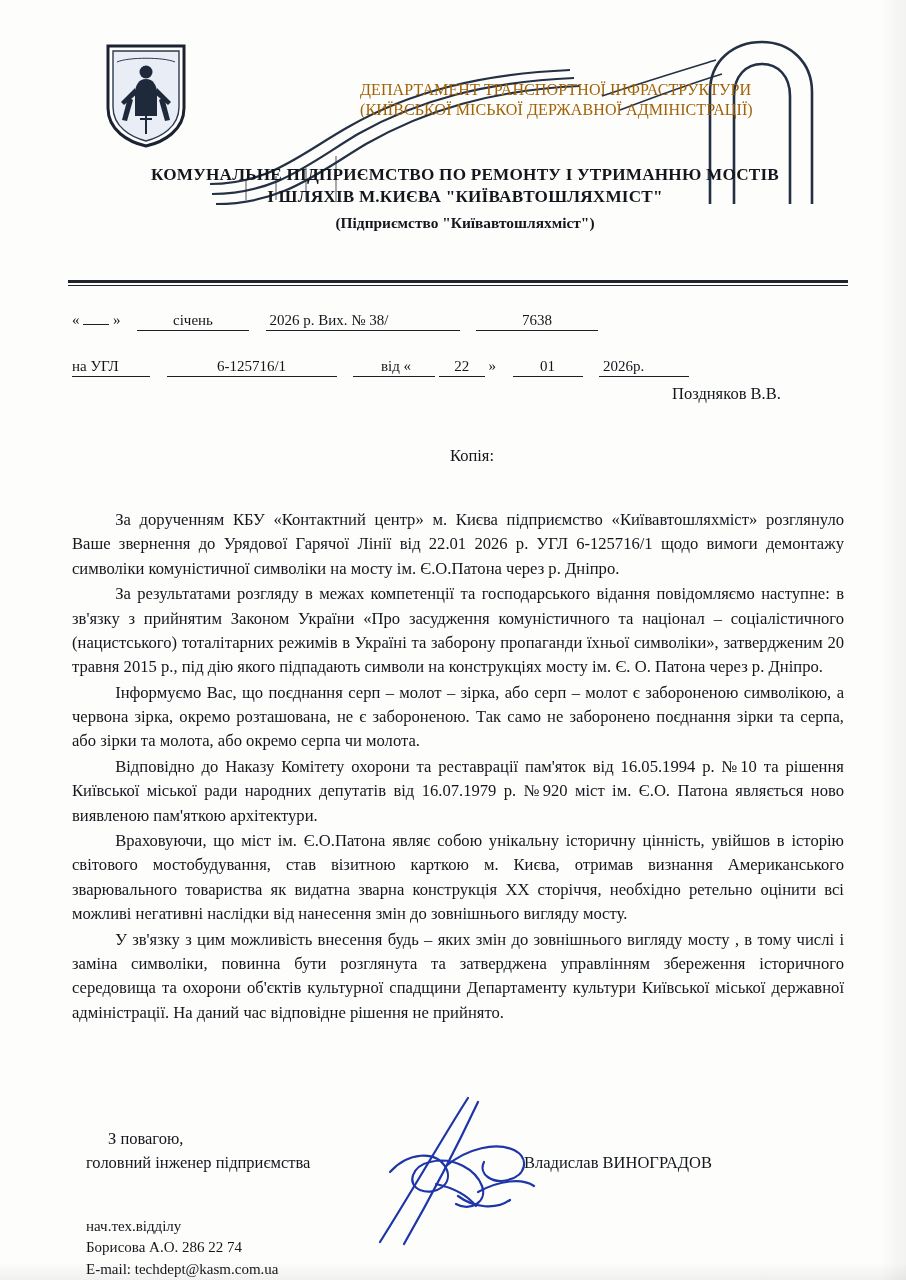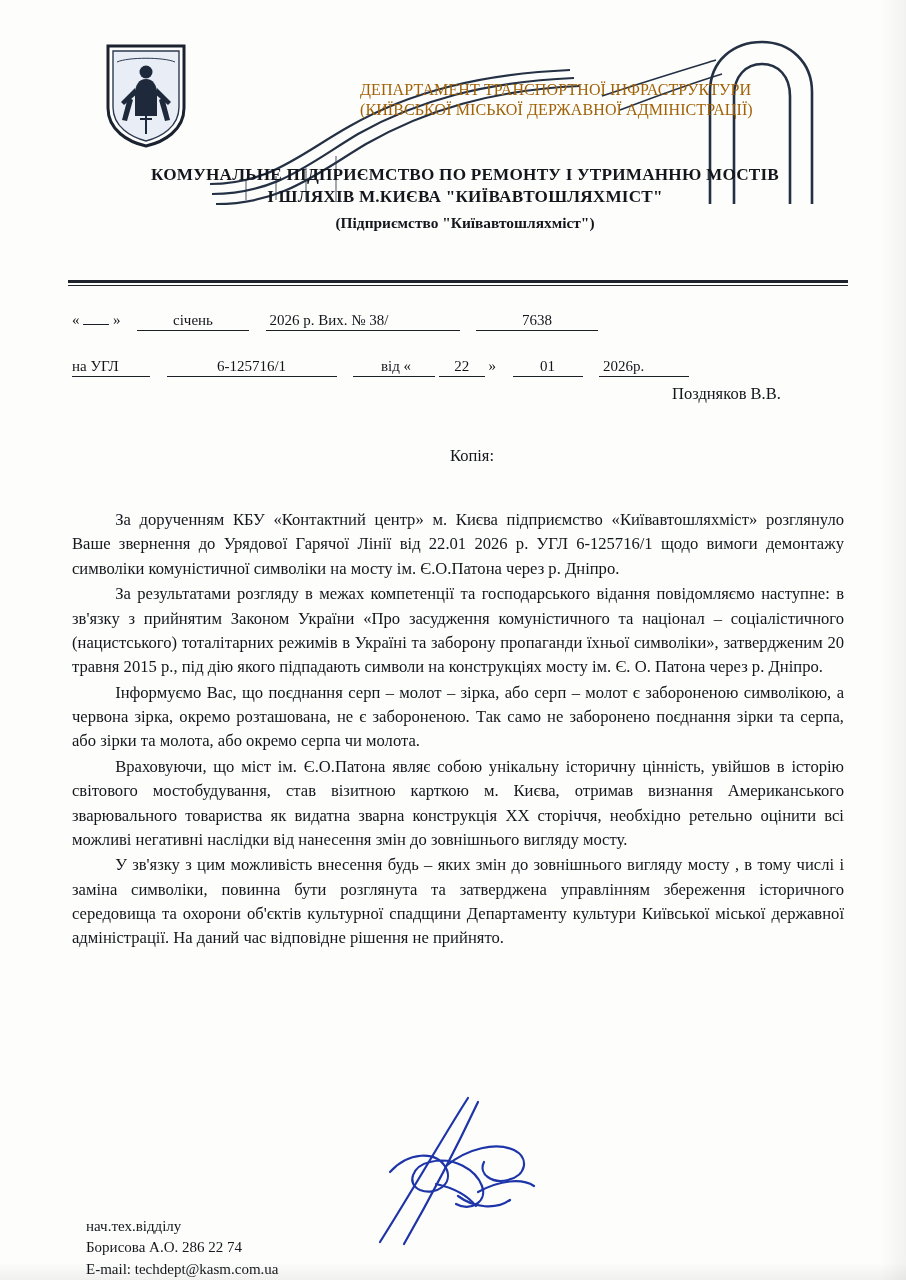--- a/index.html
+++ b/index.html
@@ -331,36 +331,44 @@
     <span class="u" style="width:86px; text-align:left; padding-left:4px">2026р.</span>
   </div>
 
   <div class="addressee">Поздняков В.В.</div>
   <div class="copy-label">Копія:</div>
 
   <div class="body-text">
     <p>За дорученням КБУ «Контактний центр» м. Києва підприємство «Київавтошляхміст» розглянуло Ваше звернення до Урядової Гарячої Лінії від 22.01 2026 р. УГЛ 6-125716/1 щодо вимоги демонтажу символіки комуністичної символіки на мосту ім. Є.О.Патона через р. Дніпро.</p>
     <p>За результатами розгляду в межах компетенції та господарського відання повідомляємо наступне: в зв'язку з прийнятим Законом України «Про засудження комуністичного та націонал – соціалістичного (нацистського) тоталітарних режимів в Україні та заборону пропаганди їхньої символіки», затвердженим 20 травня 2015 р., під дію якого підпадають символи на конструкціях мосту ім. Є. О. Патона через р. Дніпро.</p>
     <p>Інформуємо Вас, що поєднання серп – молот – зірка, або серп – молот є забороненою символікою, а червона зірка, окремо розташована, не є забороненою. Так само не заборонено поєднання зірки та серпа, або зірки та молота, або окремо серпа чи молота.</p>
+    <p>Відповідно до Наказу Комітету охорони та реставрації пам'яток від 16.05.1994 р. №10 та рішення Київської міської ради народних депутатів від 16.07.1979 р. №920 міст ім. Є.О. Патона являється ново виявленою пам'яткою архітектури.</p>
     <p>Враховуючи, що міст ім. Є.О.Патона являє собою унікальну історичну цінність, увійшов в історію світового мостобудування, став візитною карткою м. Києва, отримав визнання Американського зварювального товариства як видатна зварна конструкція ХХ сторіччя, необхідно ретельно оцінити всі можливі негативні наслідки від нанесення змін до зовнішнього вигляду мосту.</p>
     <p>У зв'язку з цим можливість внесення будь – яких змін до зовнішнього вигляду мосту , в тому числі і заміна символіки, повинна бути розглянута та затверджена управлінням збереження історичного середовища та охорони об'єктів культурної спадщини Департаменту культури Київської міської державної адміністрації. На даний час відповідне рішення не прийнято.</p>
   </div>
 
   <svg class="signature-svg" viewBox="0 0 260 160" xmlns="http://www.w3.org/2000/svg">
     <g fill="none" stroke="#1d35a8" stroke-width="2.2" stroke-linecap="round">
       <path d="M118,6 C96,40 64,96 30,150"></path>
       <path d="M128,10 C112,44 86,96 54,152"></path>
       <path d="M40,80 C58,60 86,58 96,76 C104,92 86,104 70,98 C56,92 62,74 80,70 C104,64 126,78 132,94 C138,110 120,120 106,112"></path>
       <path d="M96,74 C118,56 146,50 164,58 C180,66 176,84 158,88 C142,92 128,82 134,70"></path>
       <path d="M128,100 C150,88 172,86 184,94"></path>
       <path d="M108,104 C124,116 146,118 160,108"></path>
       <path d="M86,92 C104,96 118,104 126,114"></path>
     </g>
   </svg>
 
+  <div class="sig-block">
+    <div class="sig-regards">З повагою,</div>
+    <div class="sig-row">
+      <span class="sig-role">головний інженер підприємства</span>
+      <span class="sig-name">Владислав ВИНОГРАДОВ</span>
+    </div>
+  </div>
 
   <div class="footer-block">
     <div>нач.тех.відділу</div>
     <div>Борисова А.О. 286 22 74</div>
     <div>E-mail: techdept@kasm.com.ua</div>
   </div>
 
   <div class="scan-shadow-right"></div>
   <div class="scan-shadow-bottom"></div>
 </div>

